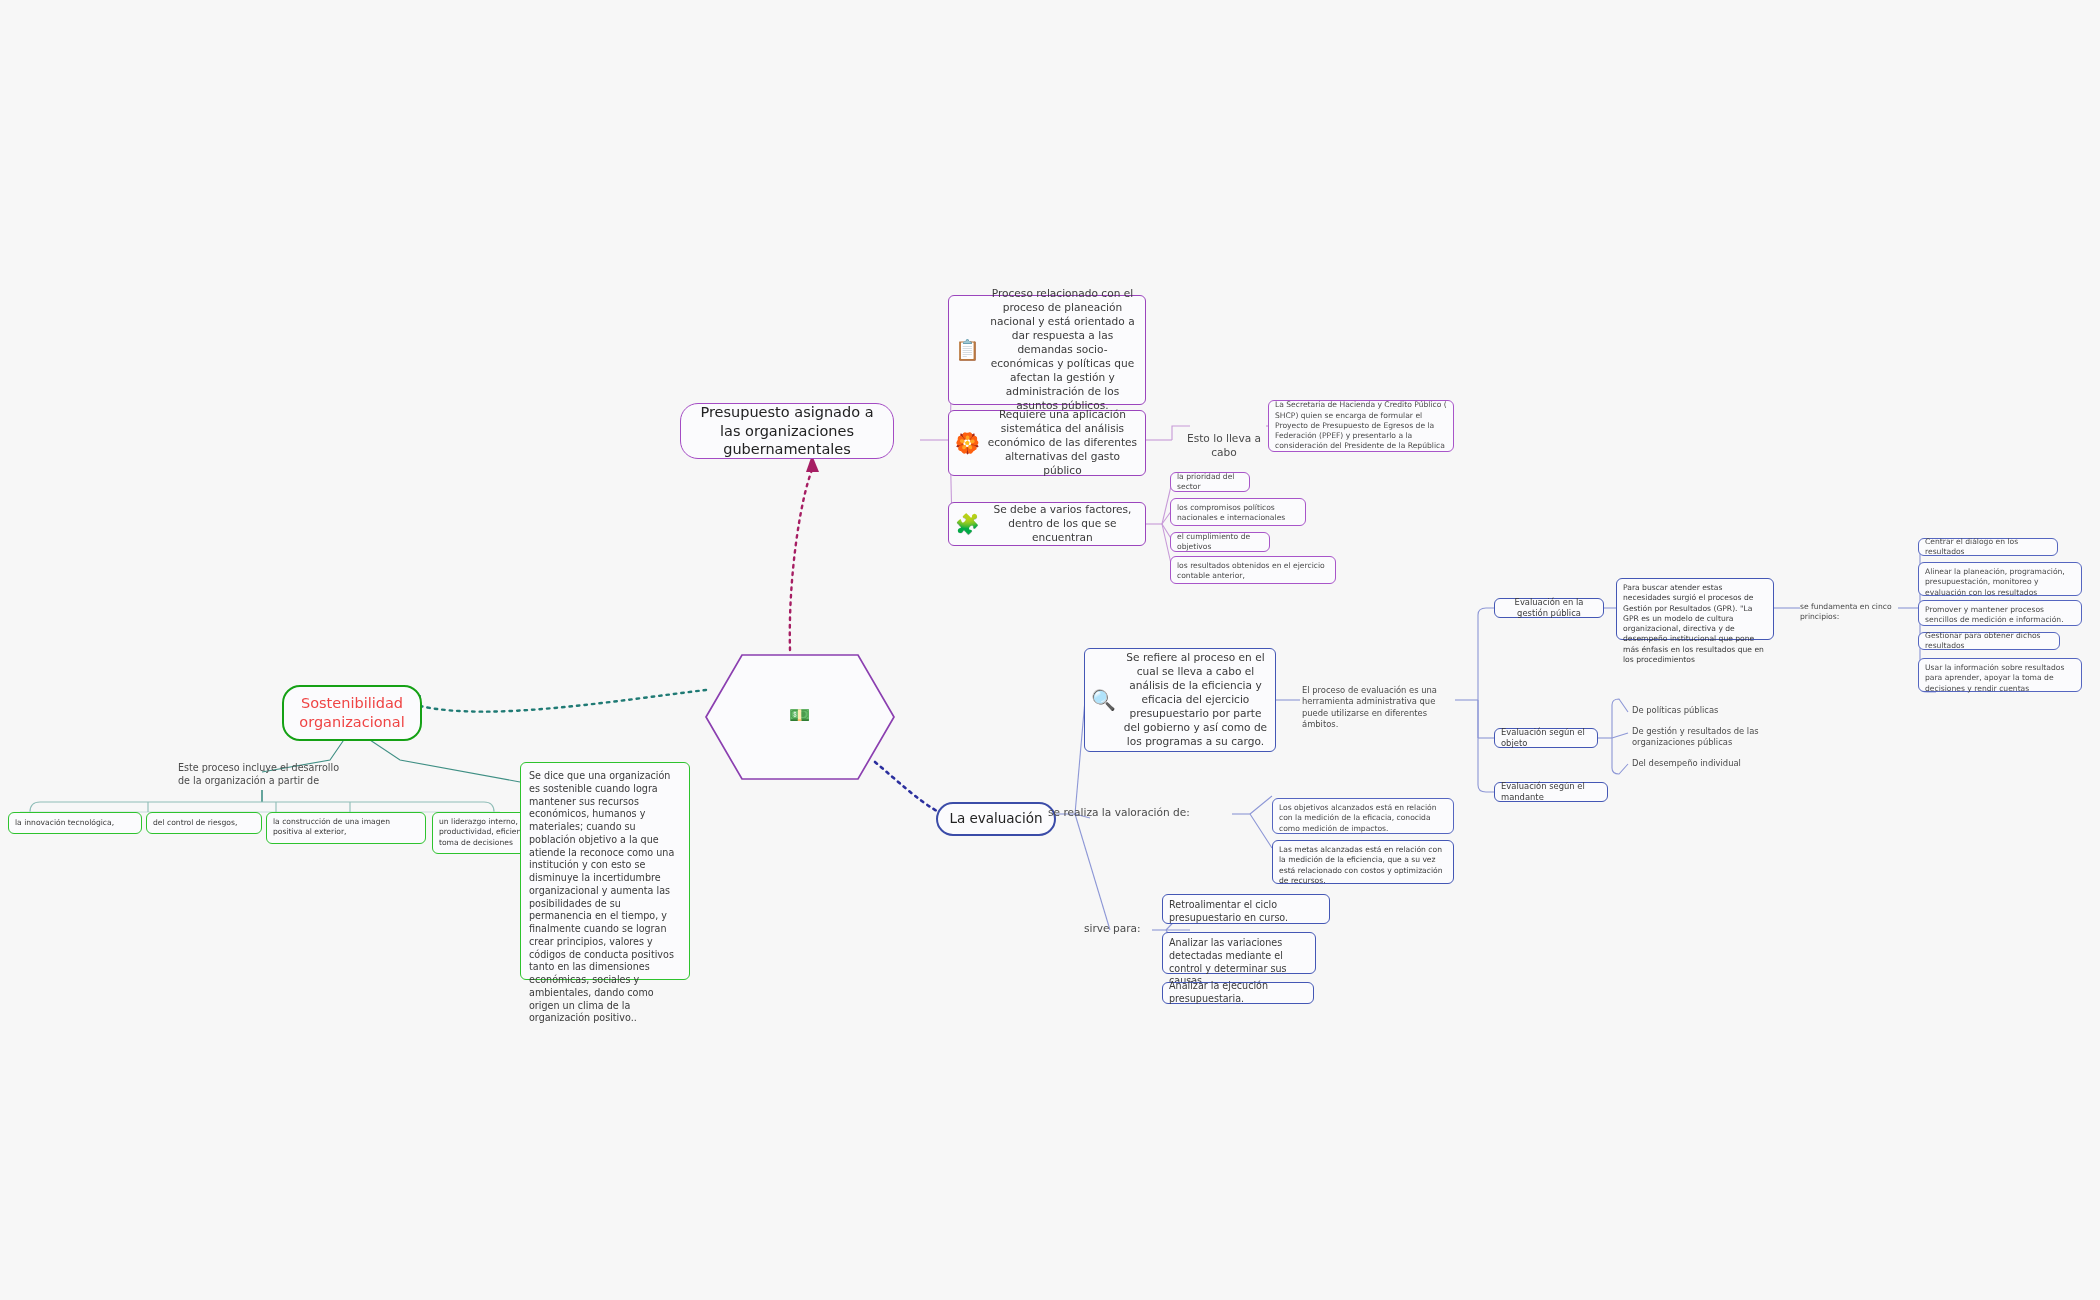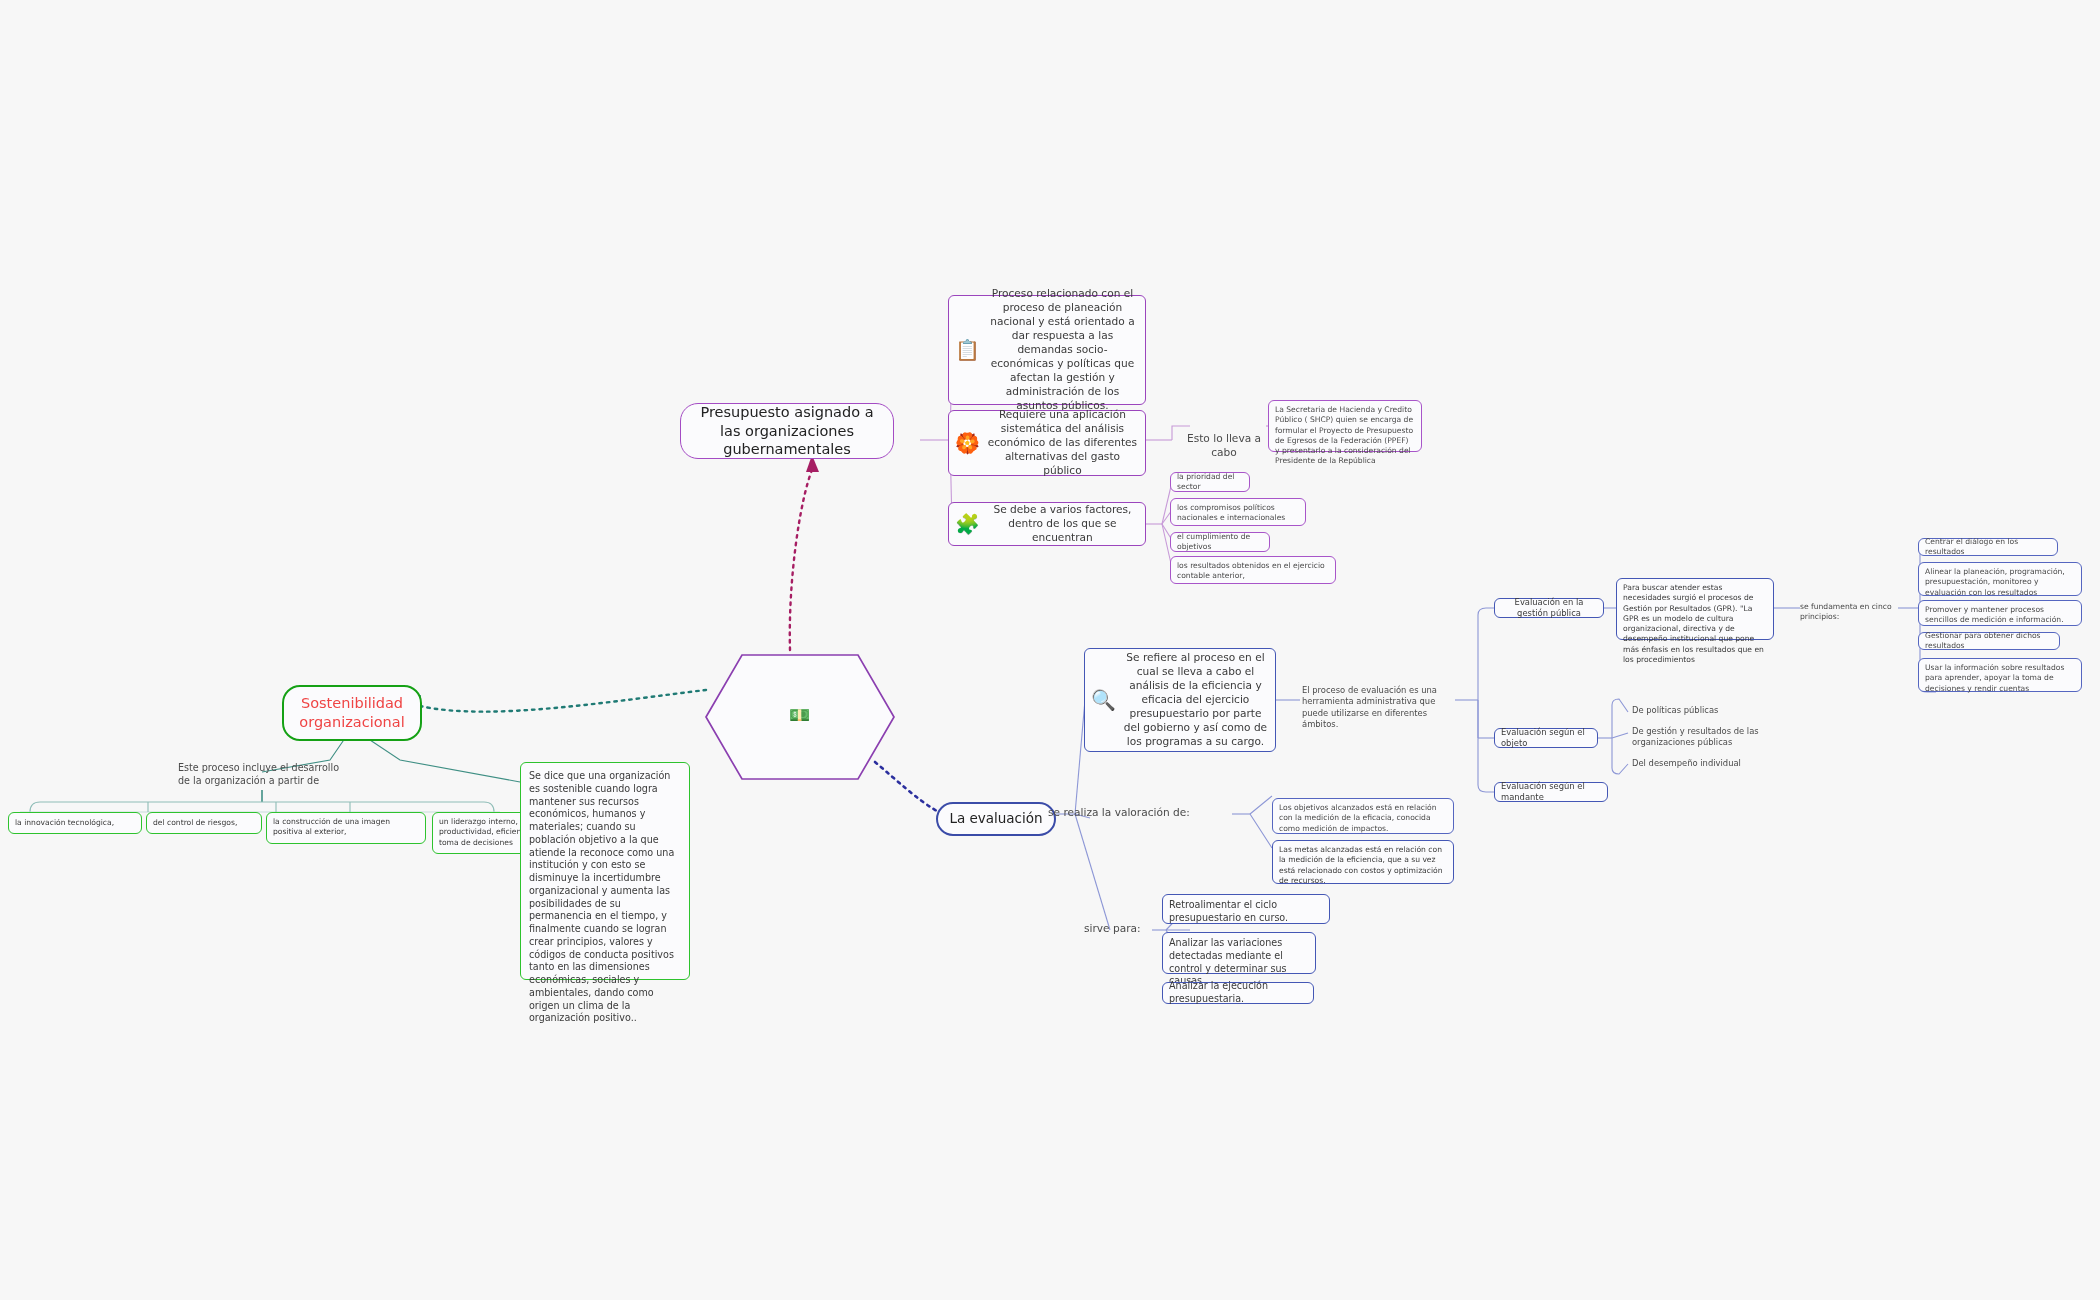--- a/index.html
+++ b/index.html
@@ -147,21 +147,21 @@
     <span class="txt">Proceso relacionado con el proceso de planeación nacional y está orientado a dar respuesta a las demandas socio-económicas y políticas que afectan la gestión y administración de los asuntos públicos.</span>
   </div>
 
   <div class="node box b-purple center fs11" style="left:948px;top:410px;width:198px;height:66px;">
     <span class="ic">🏵️</span>
     <span class="txt">Requiere una aplicación sistemática del análisis económico de las diferentes alternativas del gasto público</span>
   </div>
 
   <div class="node plain fs11" style="left:1176px;top:432px;width:96px;text-align:center;">Esto lo lleva a cabo</div>
 
-  <div class="node box b-purple-thin fs8" style="left:1268px;top:400px;width:154px;height:52px;align-items:flex-start;">
+  <div class="node box b-purple-thin fs8" style="left:1268px;top:400px;width:186px;height:52px;align-items:center;">
     <span class="txt">La Secretaria de Hacienda y Credito Público ( SHCP) quien se encarga de formular el Proyecto de Presupuesto de Egresos de la Federación (PPEF) y presentarlo a la consideración del Presidente de la República</span>
   </div>
 
   <div class="node box b-purple center fs11" style="left:948px;top:502px;width:198px;height:44px;">
     <span class="ic">🧩</span>
     <span class="txt">Se debe a varios factores, dentro de los que se encuentran</span>
   </div>
 
   <div class="node box b-purple-thin fs8" style="left:1170px;top:472px;width:80px;height:20px;">
     <span class="txt">la prioridad del sector</span>

